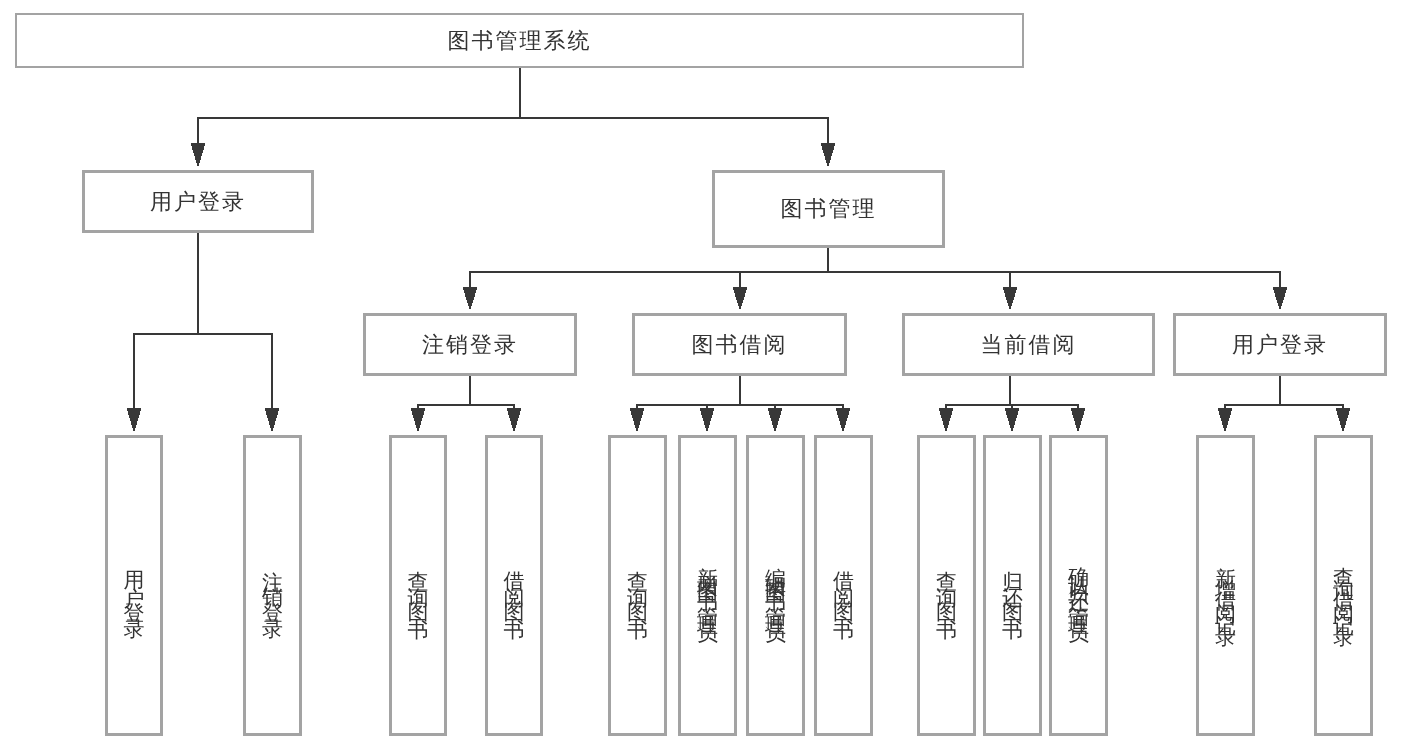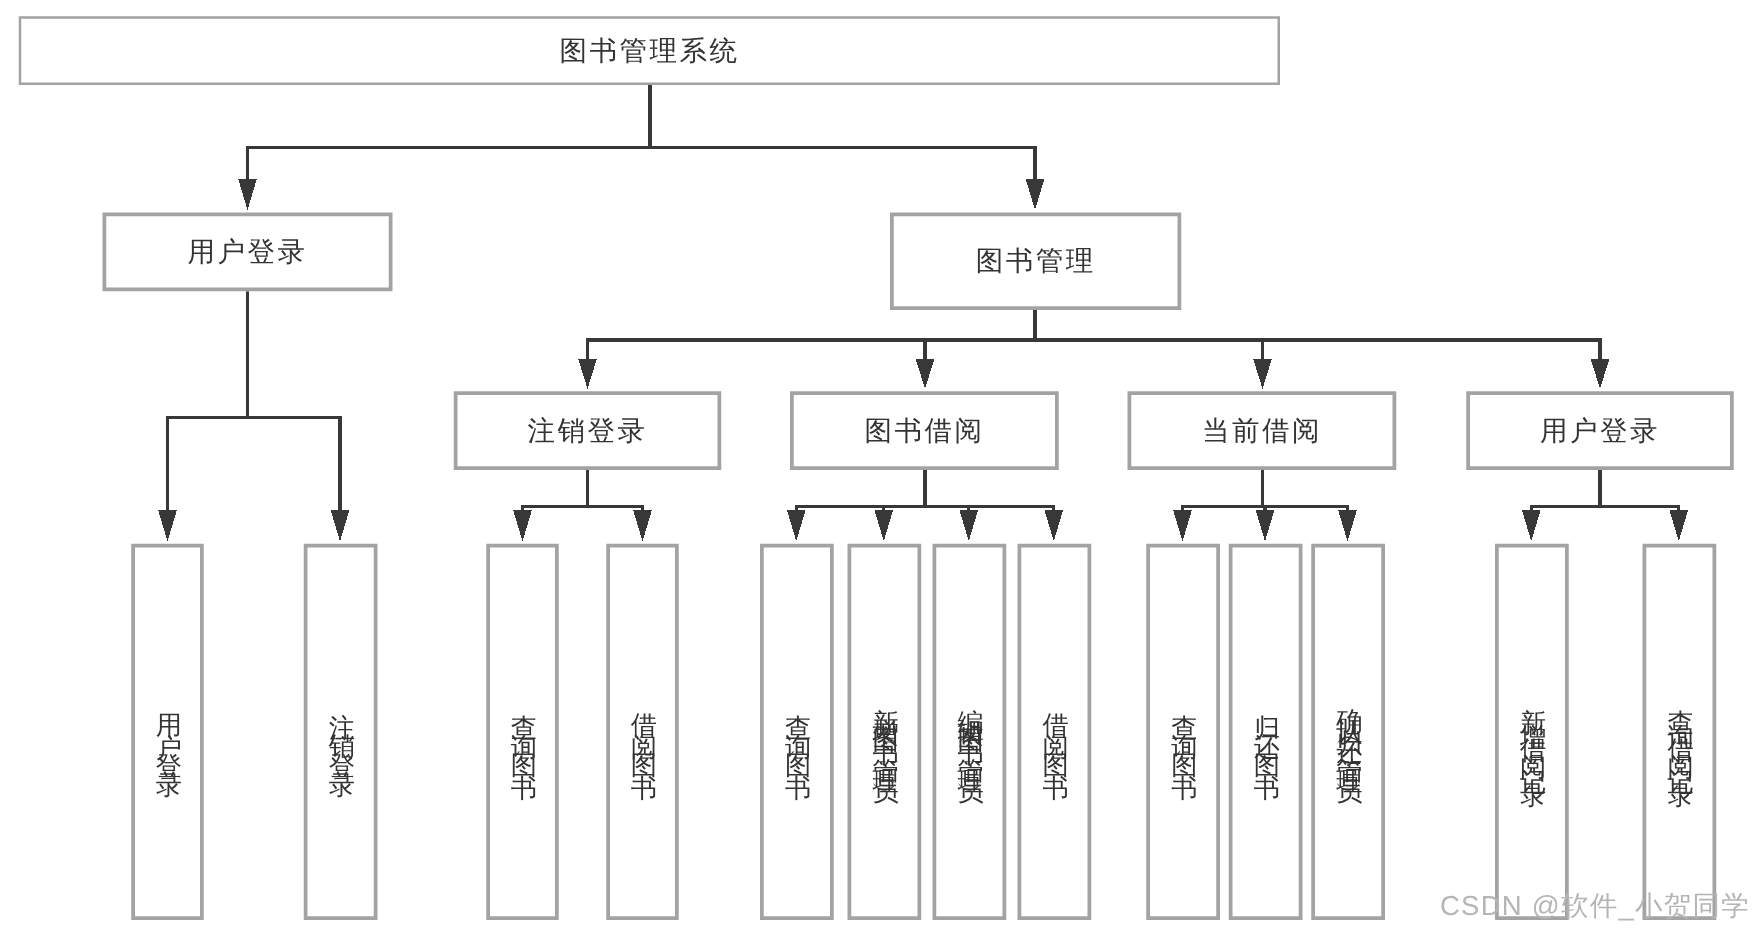--- a/index.html
+++ b/index.html
@@ -124,36 +124,35 @@
     </g>
   </svg>
 
   <div class="node root-box" style="left:15px;top:13px;width:1009px;height:55px">图书管理系统</div>
 
   <div class="node" style="left:82px;top:170px;width:232px;height:63px">用户登录</div>
   <div class="node" style="left:712px;top:170px;width:233px;height:78px">图书管理</div>
 
   <div class="node" style="left:363px;top:313px;width:214px;height:63px">注销登录</div>
   <div class="node" style="left:632px;top:313px;width:215px;height:63px">图书借阅</div>
-  <div class="node" style="left:902px;top:313px;width:215px;height:63px">当前借阅</div>
+  <div class="node" style="left:902px;top:313px;width:253px;height:63px">当前借阅</div>
   <div class="node" style="left:1173px;top:313px;width:214px;height:63px">用户登录</div>
 
   <div class="node leaf ls" style="left:105px;top:435px;width:58px;height:301px">用户登录</div>
   <div class="node leaf ls" style="left:243px;top:435px;width:59px;height:301px">注销登录</div>
 
   <div class="node leaf ls" style="left:389px;top:435px;width:58px;height:301px">查询图书</div>
   <div class="node leaf ls" style="left:485px;top:435px;width:58px;height:301px">借阅图书</div>
 
   <div class="node leaf ls" style="left:608px;top:435px;width:59px;height:301px">查询图书</div>
   <div class="node leaf ll" style="left:678px;top:435px;width:59px;height:301px">新增图书（管理员）</div>
   <div class="node leaf ll" style="left:746px;top:435px;width:59px;height:301px">编辑图书（管理员）</div>
   <div class="node leaf ls" style="left:814px;top:435px;width:59px;height:301px">借阅图书</div>
 
   <div class="node leaf ls" style="left:917px;top:435px;width:59px;height:301px">查询图书</div>
   <div class="node leaf ls" style="left:983px;top:435px;width:59px;height:301px">归还图书</div>
   <div class="node leaf ll" style="left:1049px;top:435px;width:59px;height:301px">确认归还（管理员）</div>
 
   <div class="node leaf lm" style="left:1196px;top:435px;width:59px;height:301px">新增借阅记录</div>
   <div class="node leaf lm" style="left:1314px;top:435px;width:59px;height:301px">查询借阅记录</div>
 
-  <div class="watermark">CSDN @软件_小贺同学</div>
 
 </div>
 
 </body></html>

